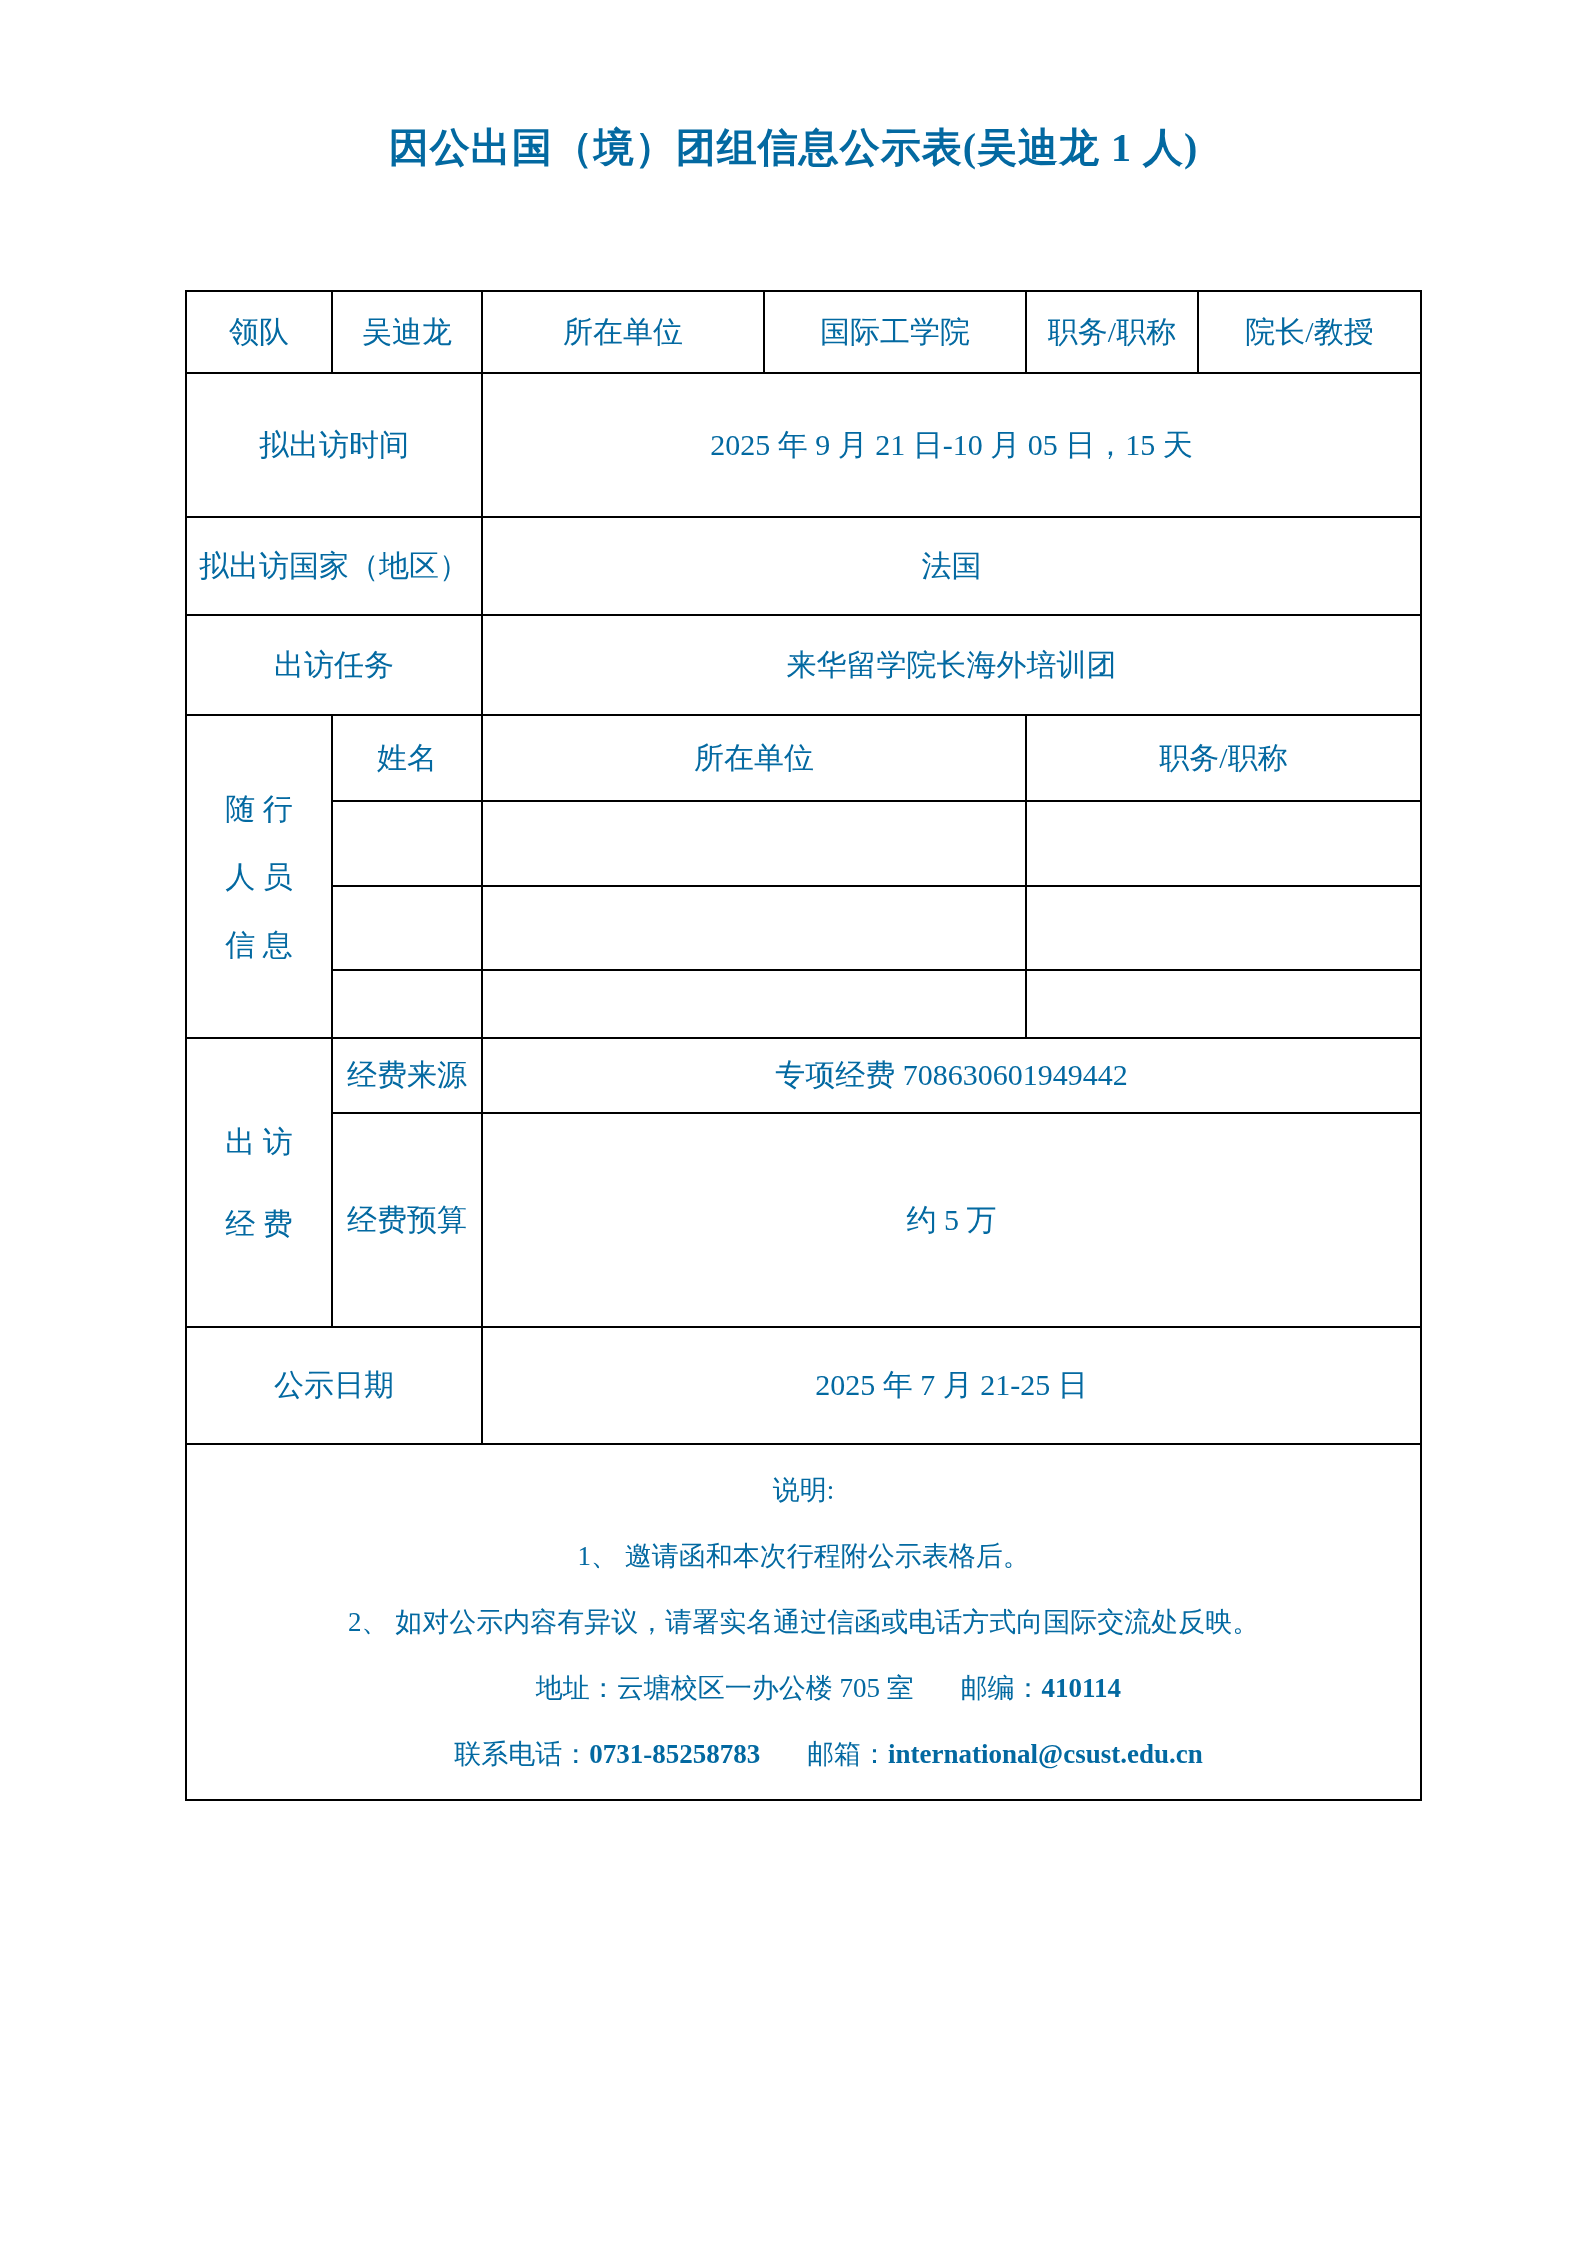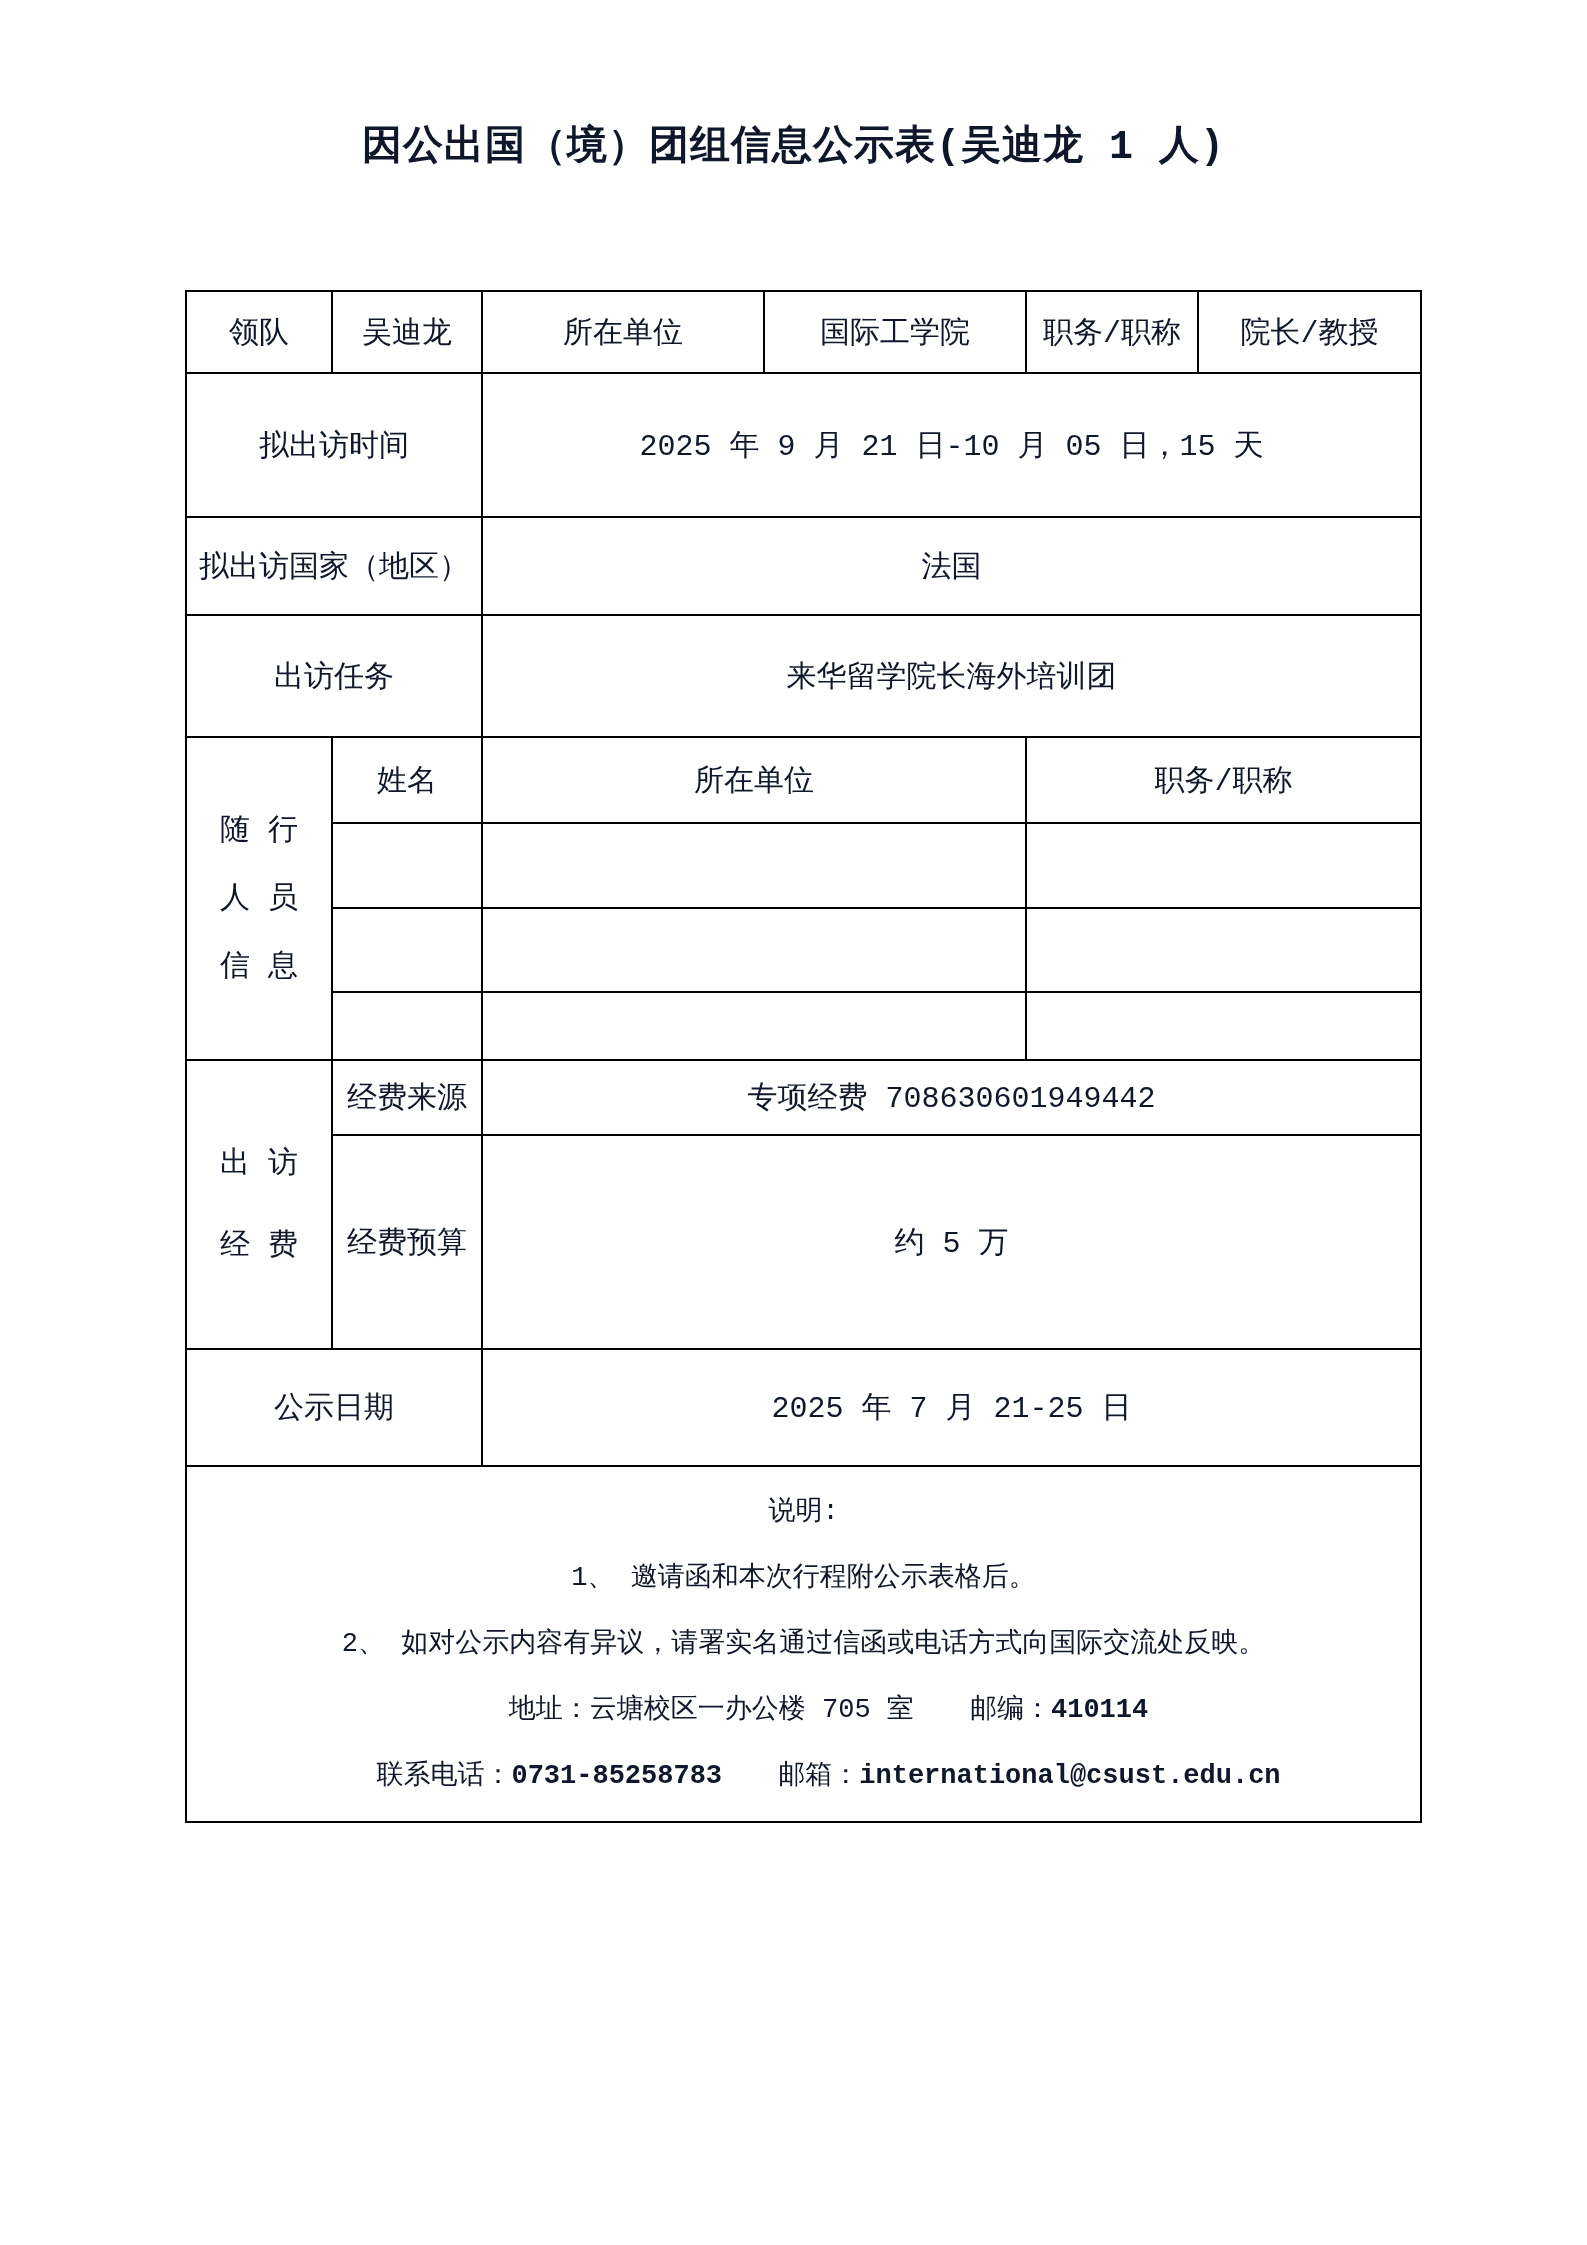--- a/index.html
+++ b/index.html
@@ -1,22 +1,22 @@
 <!DOCTYPE html>
 <html><head>
 <meta charset="utf-8">
 <style>
   html, body { margin: 0; padding: 0; background: #ffffff; }
   .page {
     position: relative;
     width: 1587px;
     height: 2245px;
     background: #ffffff;
-    color: #0f172a;
-    font-family: Liberation Mono, monospace;
+    color: #0369a1;
+    font-family: Liberation Serif, serif;
     overflow: hidden;
   }
   .doc-title {
     position: absolute;
     top: 118px;
     left: 0;
     width: 100%;
     text-align: center;
     font-size: 40px;
     font-weight: bold;
@@ -85,21 +85,21 @@
     <tr style="height:144px">
       <td colspan="2">拟出访时间</td>
       <td colspan="4" class="val-center">2025 年 9 月 21 日-10 月 05 日，15 天</td>
     </tr>
 
     <tr style="height:98px">
       <td colspan="2">拟出访国家（地区）</td>
       <td colspan="4" class="val-center">法国</td>
     </tr>
 
-    <tr style="height:122px">
+    <tr style="height:100px">
       <td colspan="2">出访任务</td>
       <td colspan="4" class="val-center">来华留学院长海外培训团</td>
     </tr>
 
     <tr style="height:86px">
       <td rowspan="4" class="vlabel">
         <div>随 行</div>
         <div>人 员</div>
         <div>信 息</div>
       </td>

